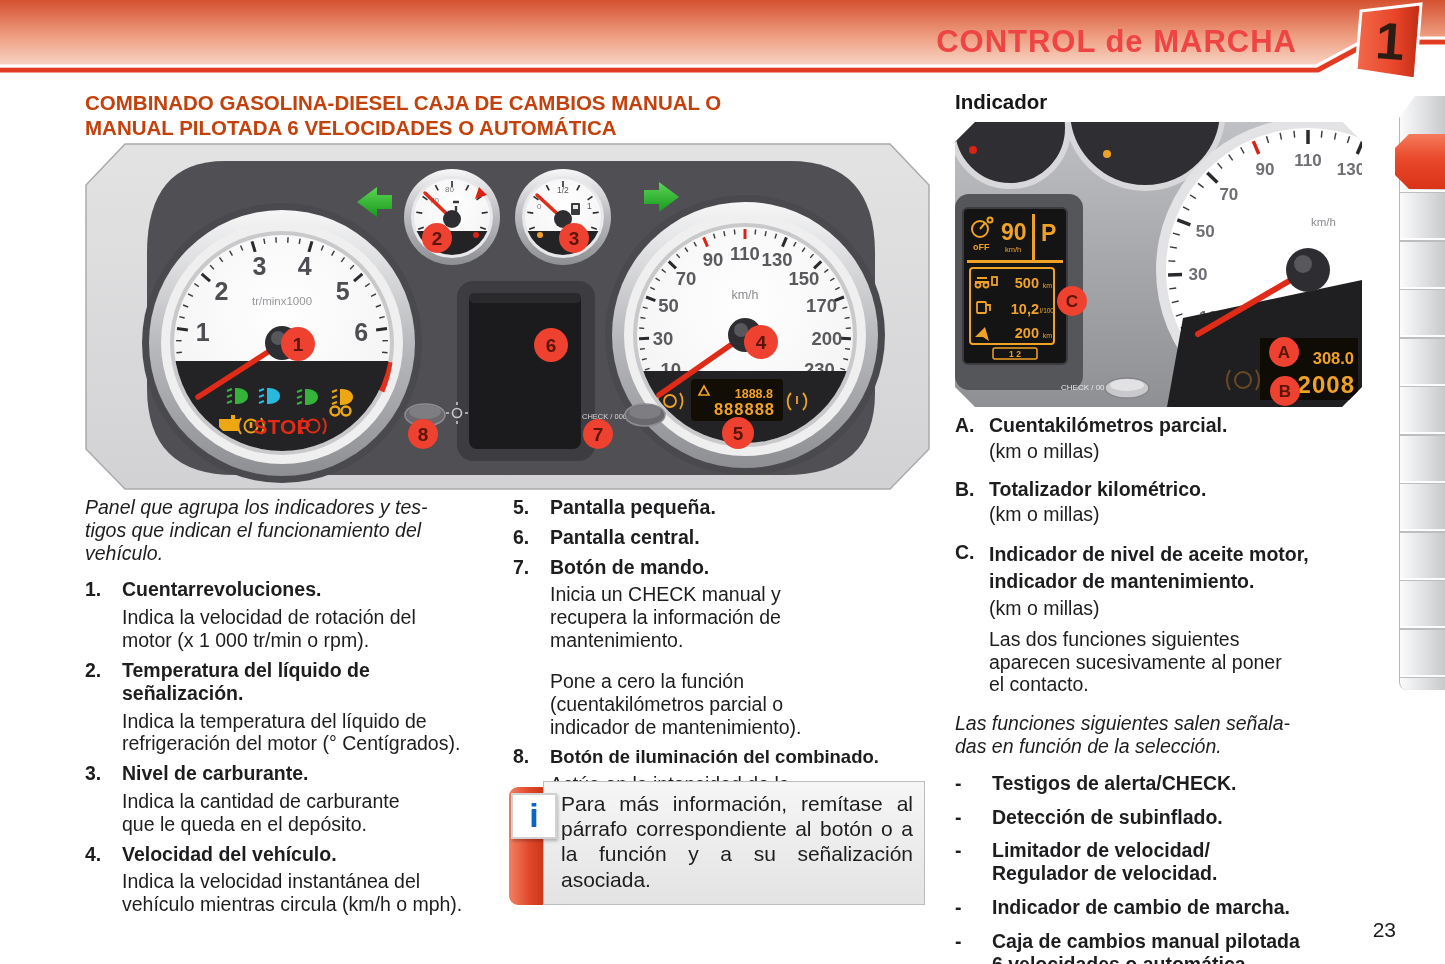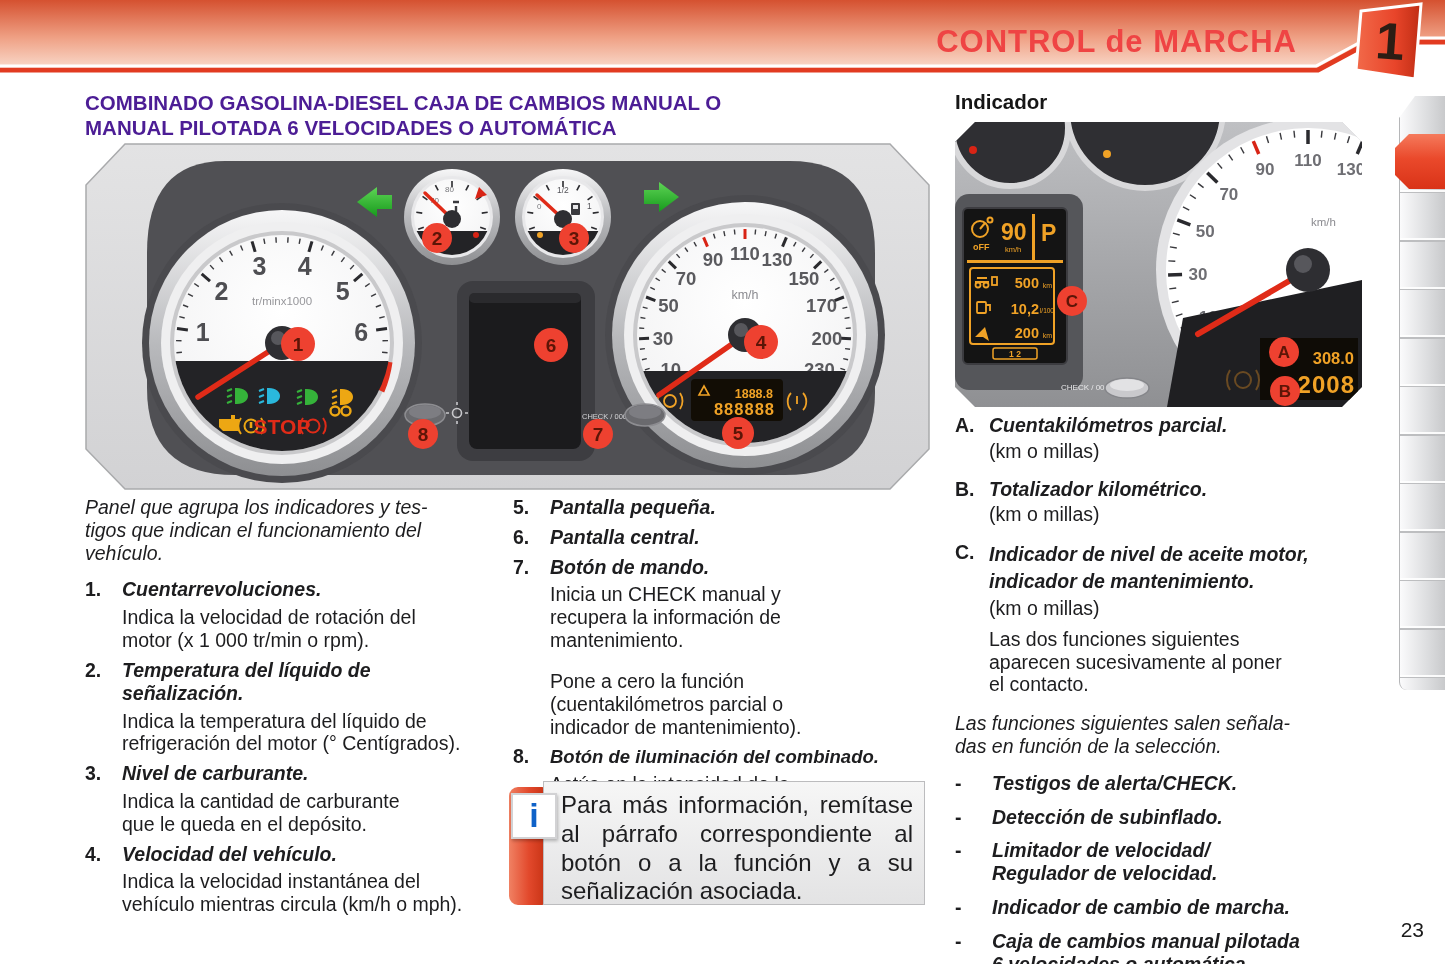--- a/index.html
+++ b/index.html
@@ -4,61 +4,61 @@
 <style>
   html,body{margin:0;padding:0;background:#fff;}
   body{width:1445px;height:964px;position:relative;overflow:hidden;
        font-family:"Liberation Sans",sans-serif;color:#1d1d1f;}
   .abs{position:absolute;}
   .pre{white-space:pre-line;}
   
   #hdr{left:0;top:0;width:1445px;height:84px;}
   #hdr-title{top:24px;right:148px;font-size:31px;font-weight:bold;color:#ef4444;letter-spacing:1px;}
   
-  #main-heading{left:85px;top:90px;width:870px;font-size:20.5px;font-weight:bold;color:#4c1d95;line-height:1.22;}
+  #main-heading{left:85px;top:90px;width:870px;font-size:20.5px;font-weight:bold;color:#c2410c;line-height:1.22;}
   #pantalla-heading{left:955px;top:90px;font-size:20.5px;font-weight:bold;color:#161616;}
   
   .col{font-size:19.5px;line-height:1.17;}
   #col1{left:85px;top:496px;width:424px;}
   #col2{left:513px;top:496px;width:436px;}
   #col3{left:955px;top:414px;width:452px;}
   .para{margin:0 0 14px 0;font-style:italic;}
   .h2{font-size:21.5px;font-weight:bold;margin:6px 0 16px 0;color:#141414;}
   .item{display:flex;margin:0 0 7px 0;}
   .item .no{width:37px;flex:none;font-weight:bold;}
   .item .bd{flex:1;}
-  .item .ttl{font-weight:bold;font-style:italic;}
+  .item .ttl{font-weight:bold;}
   .item .body{margin-top:5px;}
   .item .body2{margin-top:18px;}
   .lt .no{width:34px;}
   .sub{margin:3px 0 8px 0;}
   .bullets .item{margin-bottom:11px;}
   .bullets .ttl{font-weight:bold;}
   
   #infobox{left:509px;top:781px;width:418px;height:126px;}
   #infobox .redbar{position:absolute;left:0;top:6px;width:36px;height:118px;
      background:linear-gradient(90deg,#f08163,#e2492c 55%,#c83315);border-radius:9px 3px 3px 9px;}
   #infobox .graybox{position:absolute;left:34px;top:0;width:382px;height:124px;
      background:linear-gradient(180deg,#f6f6f6,#e3e3e4);border:1px solid #bcbcbe;box-sizing:border-box;}
-  #infobox .itext{position:absolute;left:52px;top:10px;width:352px;font-size:24px;line-height:1.2;text-align:justify;}
+  #infobox .itext{position:absolute;left:52px;top:10px;width:352px;font-size:21px;line-height:1.2;text-align:justify;}
   #infobox .ibadge{position:absolute;left:2px;top:12px;width:42px;height:42px;background:#fff;
      border:2px solid #d2d2d4;box-shadow:1px 2px 3px rgba(0,0,0,.25);
      font-size:34px;font-weight:bold;color:#0f62c8;text-align:center;line-height:40px;}
   
   #tabstrip{left:1399px;top:96px;width:46px;height:594px;
      background:
        repeating-linear-gradient(180deg,rgba(255,255,255,0) 0 45px,rgba(255,255,255,.9) 45px 47px,#bdbec0 47px 48.5px),
        linear-gradient(90deg,#fbfbfc,#dcdddf 60%,#c7c8ca);
      border-left:1px solid #b5b6b8;border-radius:8px 0 0 8px;
      clip-path:polygon(0 22px,16px 0,100% 0,100% 100%,0 100%);}
   #tabred{left:1395px;top:134px;width:50px;height:55px;
      background:linear-gradient(180deg,#f57a5c,#ea492b 45%,#d93318);
      clip-path:polygon(0 14px,14px 0,100% 0,100% 100%,14px 100%,0 41px);
      box-shadow:0 3px 4px rgba(0,0,0,.3);}
-  #pageno{left:1364px;top:918px;width:60px;text-align:right;font-size:21px;color:#1b1b1b;}
+  #pageno{left:1336px;top:918px;width:60px;text-align:right;font-size:21px;color:#1b1b1b;}
   svg text{font-family:"Liberation Sans",sans-serif;}
 </style>
 </head>
 <body>
 
 <div class="abs" id="hdr">
   <svg width="1445" height="84" viewBox="0 0 1445 84">
     <defs>
       <linearGradient id="bandG" x1="0" y1="0" x2="0" y2="1">
         <stop offset="0" stop-color="#d55130"></stop>

